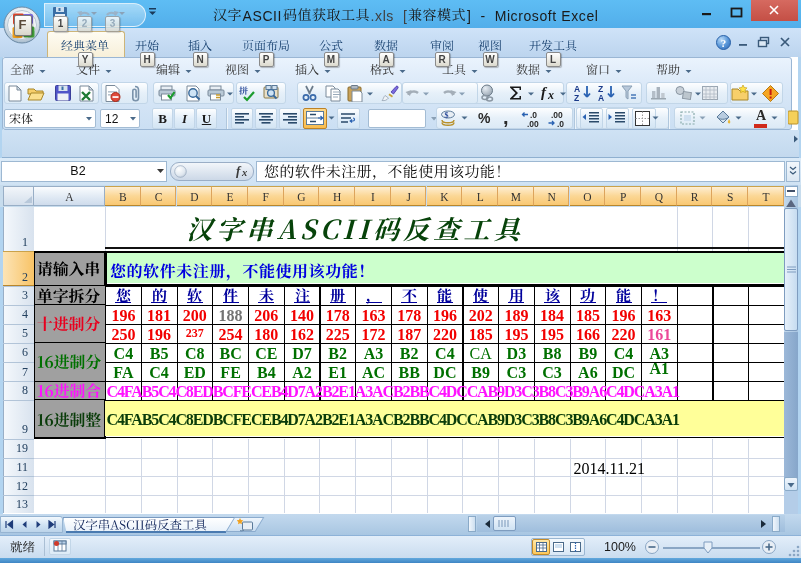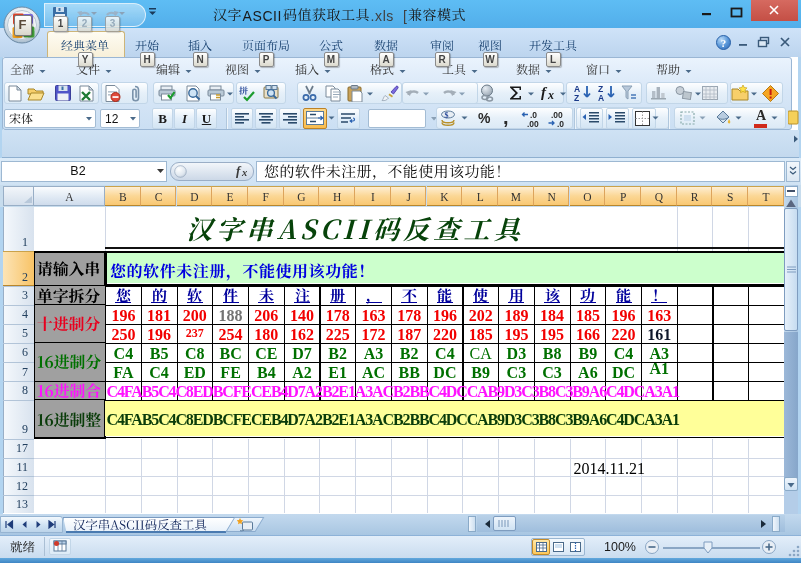--- a/index.html
+++ b/index.html
@@ -13,20 +13,21 @@
       <path d="M1.5 -2.9C1.3 -2.9 0.9 -2.9 0.9 -2.9V-2.5C1.2 -2.5 1.4 -2.5 1.6 -2.4C1.9 -2.1 1.9 -1.1 1.8 0.4C1.8 0.8 2 1.1 2.2 1.1C2.7 1.1 3 0.7 3 0.1C3.1 -1 2.6 -1.7 2.6 -2.3C2.6 -2.6 2.7 -3.1 2.9 -3.5C3.1 -4.2 4.3 -7.4 4.9 -9.2L4.7 -9.3C2.1 -3.6 2.1 -3.6 1.8 -3.1C1.7 -2.9 1.7 -2.9 1.5 -2.9ZM0.7 -8.4 0.6 -8.3C1.2 -7.9 2 -7.2 2.2 -6.6C3.2 -6 3.8 -8.1 0.7 -8.4ZM1.8 -11.6 1.7 -11.4C2.3 -11 3.1 -10.2 3.4 -9.5C4.4 -9 4.9 -11.1 1.8 -11.6ZM8.5 -2.9C7.3 -1.4 5.7 -0.1 3.8 0.9L3.9 1.1C6 0.3 7.7 -0.9 8.9 -2.2C9.9 -0.9 11.1 0.2 12.6 1C12.9 0.6 13.2 0.4 13.7 0.4L13.7 0.3C12.1 -0.5 10.6 -1.5 9.5 -2.9C11 -4.9 11.9 -7.2 12.5 -9.7C12.8 -9.7 13 -9.8 13.1 -9.9L12 -10.9L11.4 -10.3H4.8L4.9 -9.9H6.1C6.5 -7.1 7.3 -4.8 8.5 -2.9ZM9 -3.6C7.7 -5.3 6.8 -7.4 6.4 -9.9H11.5C11 -7.6 10.2 -5.4 9 -3.6Z M20.6 -11.7 20.5 -11.6C21 -11.2 21.5 -10.4 21.6 -9.8C22.5 -9.1 23.4 -11.1 20.6 -11.7ZM16.9 -10.3 16.6 -10.2C16.7 -9.3 16.2 -8.5 15.6 -8.2C15.3 -8.1 15.1 -7.8 15.2 -7.4C15.4 -7.1 15.9 -7.1 16.3 -7.3C16.7 -7.6 17.1 -8.2 17.1 -9.1H26.2C26 -8.6 25.7 -7.9 25.5 -7.5L25.7 -7.4C26.2 -7.8 27 -8.5 27.4 -8.9C27.7 -9 27.8 -9 27.9 -9.1L26.8 -10.2L26.2 -9.5H17C17 -9.8 16.9 -10 16.9 -10.3ZM26.6 -4.9 25.9 -4H21.9V-5.2C22.3 -5.3 22.4 -5.4 22.4 -5.6C23.4 -6 24.3 -6.5 25 -7C25.2 -7 25.4 -7 25.5 -7.1L24.4 -8.1L23.8 -7.5H17.5L17.6 -7.1H23.6C23.2 -6.6 22.6 -6.1 22 -5.7L21 -5.8V-4H15.2L15.3 -3.6H21V-0.3C21 -0.1 20.9 -0 20.7 -0C20.3 -0 18.6 -0.1 18.6 -0.1V0.1C19.3 0.2 19.8 0.3 20 0.4C20.2 0.6 20.3 0.8 20.4 1.1C21.8 1 21.9 0.5 21.9 -0.3V-3.6H27.5C27.7 -3.6 27.8 -3.7 27.9 -3.8C27.4 -4.3 26.6 -4.9 26.6 -4.9Z" fill="#1a1a1a"></path>
     </svg>
     <div style="position:absolute;left:242.5px;top:7.699999999999999px;font-size:14px;color:#1a1a1a;white-space:pre;font-family:Liberation Sans;letter-spacing:0.6px;">ASCII</div>
     <svg style="position:absolute;left:283.1px;top:5.5px;overflow:visible" width="86" height="17" viewBox="0 -14.0 86 17">
       <path d="M10.5 -3.6 9.9 -2.8H5.7L5.8 -2.4H11.3C11.5 -2.4 11.6 -2.4 11.6 -2.6C11.2 -3 10.5 -3.6 10.5 -3.6ZM8.7 -9.3 7.4 -9.6C7.3 -8.6 7 -6.5 6.8 -5.3C6.6 -5.2 6.4 -5.1 6.2 -5L7.2 -4.3L7.7 -4.7H12.1C12 -2 11.7 -0.4 11.4 -0.1C11.2 0 11.1 0 10.9 0C10.6 0 9.7 -0 9.2 -0.1L9.2 0.2C9.7 0.2 10.2 0.4 10.3 0.5C10.5 0.6 10.6 0.9 10.6 1.1C11.1 1.1 11.6 1 11.9 0.7C12.5 0.1 12.9 -1.6 13 -4.6C13.3 -4.7 13.4 -4.7 13.5 -4.9L12.5 -5.7L12 -5.2H11.4C11.6 -6.8 11.8 -9.1 11.9 -10.3C12.1 -10.4 12.4 -10.4 12.5 -10.6L11.4 -11.4L10.9 -10.9H6.2L6.3 -10.5H11C10.9 -9 10.7 -6.9 10.5 -5.2H7.6C7.8 -6.3 8.1 -8 8.2 -9C8.5 -9 8.6 -9.1 8.7 -9.3ZM2.8 -1.4V-5.8H4.5V-1.4ZM5.1 -11.1 4.5 -10.3H0.6L0.7 -9.9H2.7C2.3 -7.6 1.6 -5.1 0.4 -3.2L0.6 -3.1C1.1 -3.7 1.5 -4.3 1.9 -5V0.6H2.1C2.5 0.6 2.8 0.4 2.8 0.3V-1H4.5V-0H4.6C4.9 -0 5.3 -0.2 5.4 -0.3V-5.6C5.6 -5.7 5.9 -5.8 6 -5.9L4.9 -6.7L4.4 -6.2H2.9L2.6 -6.3C3.1 -7.4 3.4 -8.7 3.7 -9.9H6C6.1 -9.9 6.3 -10 6.3 -10.2C5.9 -10.6 5.1 -11.1 5.1 -11.1Z M18.1 -7.8 17.6 -8C18.1 -8.9 18.5 -9.9 18.9 -11C19.2 -11 19.4 -11.1 19.5 -11.3L18 -11.7C17.3 -9 16.1 -6.3 14.9 -4.6L15.1 -4.5C15.7 -5.1 16.2 -5.8 16.8 -6.6V1.1H16.9C17.3 1.1 17.7 0.8 17.7 0.7V-7.5C17.9 -7.6 18.1 -7.7 18.1 -7.8ZM26.5 -10.8 25.9 -9.9H23.4L23.5 -11.2C23.8 -11.3 24 -11.4 24 -11.6L22.6 -11.7L22.6 -9.9H18.9L19 -9.5H22.6L22.5 -8H21L20 -8.4V0.1H18.3L18.4 0.5H27.8C28 0.5 28.1 0.5 28.1 0.3C27.7 -0.1 27 -0.7 27 -0.7L26.4 0.1H26.3V-7.4C26.6 -7.5 26.8 -7.6 26.9 -7.7L25.7 -8.6L25.2 -8H23.3L23.4 -9.5H27.4C27.6 -9.5 27.7 -9.6 27.7 -9.7C27.3 -10.2 26.5 -10.8 26.5 -10.8ZM20.9 0.1V-1.7H25.4V0.1ZM20.9 -2.1V-3.7H25.4V-2.1ZM20.9 -4.1V-5.6H25.4V-4.1ZM20.9 -6V-7.6H25.4V-6Z M39.1 -7.9 39 -7.8C39.4 -7.5 40 -6.8 40.2 -6.4C41 -5.8 41.7 -7.4 39.1 -7.9ZM33.6 -10.2H29.8L29.9 -9.7H33.6V-8.3C33.3 -7.9 32.9 -7.4 32.6 -7C32.1 -7.5 31.6 -7.9 30.9 -8.3L30.7 -8.1C31.4 -7.6 31.8 -7.1 32.2 -6.6C31.3 -5.7 30.4 -4.9 29.6 -4.4L29.7 -4.2C30.6 -4.6 31.6 -5.2 32.6 -6C32.7 -5.7 32.8 -5.4 32.9 -5.1C32.1 -3.7 30.8 -2.3 29.6 -1.5L29.7 -1.3C30.9 -1.9 32.2 -2.9 33.1 -3.9C33.1 -3.6 33.1 -3.2 33.1 -2.9C33.1 -1.8 33 -0.6 32.6 -0.2C32.5 -0 32.4 0 32.2 0C31.7 0 30.5 -0.1 30.5 -0.1V0.1C31 0.2 31.4 0.4 31.6 0.5C31.8 0.6 31.9 0.8 31.9 1.1C32.5 1.1 33 0.9 33.3 0.6C33.9 -0.1 34 -1.6 34 -2.9C34 -4.2 33.7 -5.4 33.1 -6.4C33.4 -6.7 33.8 -7.1 34.1 -7.5C34.4 -7.4 34.6 -7.4 34.7 -7.6L33.7 -8.3C34.1 -8.3 34.4 -8.4 34.4 -8.5V-9.7H37.7V-8.3H37.8C38.3 -8.3 38.6 -8.5 38.6 -8.6V-9.7H42.1C42.3 -9.7 42.4 -9.8 42.5 -10C42 -10.4 41.2 -11 41.2 -11L40.6 -10.2H38.6V-11.3C38.9 -11.3 39.1 -11.5 39.1 -11.7L37.7 -11.8V-10.2H34.4V-11.3C34.8 -11.3 34.9 -11.5 35 -11.7L33.6 -11.8ZM41.2 -6.3 40.5 -5.4H38.3C38.4 -6 38.4 -6.7 38.4 -7.4C38.7 -7.5 38.9 -7.6 38.9 -7.8L37.5 -7.9C37.4 -7 37.4 -6.2 37.4 -5.4H34.2L34.3 -5H37.3C37.1 -2.4 36.4 -0.6 33.5 0.8L33.7 1.1C37.2 -0.3 38 -2.2 38.3 -5C38.7 -2 39.7 -0.2 41.7 1C41.9 0.6 42.2 0.3 42.6 0.3L42.6 0.1C40.5 -0.8 39.1 -2.4 38.6 -5H42C42.2 -5 42.4 -5.1 42.4 -5.2C42 -5.7 41.2 -6.3 41.2 -6.3Z M53.1 -2.7C52.3 -1.3 51.3 -0.1 50 0.8L50.1 1C51.5 0.2 52.7 -0.8 53.5 -2C54.3 -0.8 55.2 0.2 56.3 1C56.4 0.6 56.7 0.4 57.1 0.4L57.2 0.2C55.9 -0.5 54.9 -1.5 54 -2.7C55.2 -4.5 55.8 -6.5 56.2 -8.6C56.5 -8.6 56.7 -8.6 56.8 -8.8L55.8 -9.7L55.2 -9.1H50.2L50.4 -8.7H51.3C51.6 -6.4 52.2 -4.4 53.1 -2.7ZM53.5 -3.4C52.6 -4.9 52 -6.7 51.7 -8.7H55.2C54.9 -6.9 54.4 -5.1 53.5 -3.4ZM50.7 -11.4 50 -10.5H44.1L44.2 -10.1H45.5V-2C44.9 -1.9 44.4 -1.8 44 -1.8L44.6 -0.6C44.7 -0.6 44.8 -0.7 44.9 -0.9C46.5 -1.4 47.8 -1.8 49 -2.3V1.1H49.1C49.6 1.1 49.9 0.9 49.9 0.8V-2.6L51.8 -3.3L51.7 -3.5L49.9 -3.1V-10.1H51.5C51.7 -10.1 51.8 -10.2 51.9 -10.4C51.4 -10.8 50.7 -11.4 50.7 -11.4ZM49 -2.8 46.4 -2.2V-4.7H49ZM49 -5.1H46.4V-7.4H49ZM49 -7.9H46.4V-10.1H49Z M58.6 -0.5 58.7 -0.1H71.1C71.3 -0.1 71.4 -0.1 71.5 -0.3C71 -0.8 70.1 -1.4 70.1 -1.4L69.4 -0.5H65.4V-9.2H70.1C70.3 -9.2 70.5 -9.3 70.5 -9.5C70 -9.9 69.2 -10.6 69.2 -10.6L68.4 -9.7H59.5L59.7 -9.2H64.5V-0.5Z M80.8 -1.7 80.7 -1.5C82.6 -0.7 83.9 0.1 84.6 0.9C85.6 1.7 87 -0.5 80.8 -1.7ZM77.5 -2C76.6 -1.1 74.8 0.2 73.1 0.9L73.3 1.1C75.1 0.6 77 -0.4 78.1 -1.2C78.5 -1.1 78.7 -1.1 78.8 -1.3ZM76.8 -8.4H82.2V-6.8H76.8ZM76.8 -8.8V-10.4H82.2V-8.8ZM76 -10.8V-2.7H73.1L73.2 -2.3H85.6C85.8 -2.3 85.9 -2.4 86 -2.5C85.5 -3 84.7 -3.6 84.7 -3.6L84 -2.7H83.2V-10.2C83.4 -10.3 83.7 -10.4 83.8 -10.5L82.7 -11.4L82.1 -10.8H77L76 -11.3ZM76.8 -6.4H82.2V-4.8H76.8ZM76.8 -4.4H82.2V-2.7H76.8Z" fill="#1a1a1a"></path>
     </svg>
     <div style="position:absolute;left:370.5654296875px;top:7.699999999999999px;font-size:14px;color:#404040;white-space:pre;font-family:Liberation Sans;letter-spacing:0.6px;">.xls  [</div>
     <svg style="position:absolute;left:408.4px;top:5.5px;overflow:visible" width="58" height="17" viewBox="0 -14.0 58 17">
       <path d="M3.5 -11.7 3.4 -11.6C4 -11.1 4.7 -10.2 4.9 -9.5C5.8 -8.9 6.4 -10.9 3.5 -11.7ZM10.8 -7.2V-5.7H8.7V-7.2ZM9.2 -11.7C8.9 -11 8.3 -10.1 7.9 -9.4H0.9L1.1 -9H5V-7.6H1.9L2 -7.2H5V-5.7H0.6L0.8 -5.3H5V-3.8H1.9L2 -3.4H4.5C3.6 -1.9 2.1 -0.4 0.4 0.6L0.6 0.8C2.4 0 3.9 -1.1 5 -2.5V1.1H5.2C5.6 1.1 5.9 0.9 5.9 0.8V-3.4H7.8V1.1H7.9C8.4 1.1 8.7 0.9 8.7 0.8V-3.3C9.6 -1.4 11.1 -0 12.7 0.8C12.9 0.3 13.2 0 13.5 -0L13.6 -0.2C11.8 -0.7 10 -1.9 9 -3.4H10.8V-3H10.9C11.2 -3 11.6 -3.2 11.7 -3.2V-5.3H13.1C13.3 -5.3 13.5 -5.4 13.5 -5.5C13.1 -5.9 12.5 -6.5 12.5 -6.5L11.9 -5.7H11.7V-7C11.9 -7.1 12.1 -7.2 12.2 -7.3L11.1 -8.1L10.6 -7.6H8.7V-9H12.8C13 -9 13.1 -9 13.2 -9.2C12.7 -9.6 12 -10.2 12 -10.2L11.4 -9.4H8.3C8.9 -9.9 9.6 -10.5 10.1 -11C10.4 -11 10.6 -11.1 10.6 -11.3ZM10.8 -3.8H8.7V-5.3H10.8ZM5.9 -7.2H7.8V-5.7H5.9ZM5.9 -7.6V-9H7.8V-7.6ZM5.9 -3.8V-5.3H7.8V-3.8Z M20.5 -11.8 20.4 -11.7C20.9 -11.3 21.4 -10.7 21.5 -10.1C22.4 -9.5 23.2 -11.4 20.5 -11.8ZM22.7 -8.7 22.6 -8.6C23.6 -8 25.1 -6.9 25.5 -6C26.7 -5.6 26.9 -7.9 22.7 -8.7ZM20.6 -8.4 19.3 -9C18.7 -7.9 17.4 -6.6 16.1 -5.8L16.3 -5.6C17.8 -6.2 19.3 -7.3 20 -8.2C20.4 -8.2 20.5 -8.2 20.6 -8.4ZM16.8 -10.6 16.6 -10.5C16.6 -9.6 16.1 -8.8 15.6 -8.5C15.3 -8.3 15.1 -8 15.2 -7.7C15.4 -7.4 15.9 -7.4 16.2 -7.7C16.6 -8 17 -8.6 17 -9.5H26.2C26.1 -9 26 -8.4 25.8 -8L26 -7.9C26.4 -8.3 27 -8.9 27.3 -9.3C27.6 -9.4 27.7 -9.4 27.8 -9.5L26.8 -10.5L26.2 -9.9H16.9C16.9 -10.1 16.9 -10.3 16.8 -10.6ZM18.9 0.8V0.2H24.1V1H24.2C24.5 1 25 0.8 25 0.7V-2.9C25.2 -2.9 25.4 -3 25.5 -3.1L24.4 -3.9L24 -3.4H19L18.2 -3.7C19.7 -4.6 21 -5.8 21.8 -6.8C22.7 -5 24.8 -3.4 27.2 -2.4C27.3 -2.8 27.6 -3.1 28 -3.2L28 -3.4C25.6 -4.1 23.2 -5.5 22 -7C22.4 -7 22.5 -7.1 22.6 -7.3L20.9 -7.6C20.2 -5.8 17.4 -3.5 15 -2.4L15.1 -2.2C16.1 -2.5 17.1 -3 18 -3.6V1.1H18.1C18.5 1.1 18.9 0.9 18.9 0.8ZM24.1 -3V-0.3H18.9V-3Z M31.7 -11.7V-8.5H29.5L29.7 -8.1H31.5C31.2 -6 30.5 -3.9 29.4 -2.2L29.6 -2C30.5 -3 31.2 -4.1 31.7 -5.4V1.1H31.9C32.2 1.1 32.6 0.9 32.6 0.7V-6.3C33 -5.7 33.5 -4.9 33.6 -4.3C34.4 -3.7 35.2 -5.3 32.6 -6.6V-8.1H34.4C34.6 -8.1 34.7 -8.2 34.7 -8.3C34.3 -8.8 33.6 -9.3 33.6 -9.3L33 -8.5H32.6V-11.2C32.9 -11.2 33 -11.4 33.1 -11.6ZM34.9 -8.2V-3.5H35C35.4 -3.5 35.8 -3.8 35.8 -3.8V-4.3H37.5C37.4 -3.8 37.4 -3.2 37.3 -2.7H33.6L33.7 -2.3H37.2C36.8 -1.1 35.8 -0 33 0.9L33.2 1.1C36.6 0.3 37.8 -0.8 38.2 -2.3H38.3C38.7 -1.1 39.5 0.4 41.9 1.1C41.9 0.5 42.2 0.3 42.7 0.2L42.8 0.1C40.2 -0.5 39.1 -1.3 38.6 -2.3H42.1C42.3 -2.3 42.4 -2.4 42.4 -2.5C42 -3 41.3 -3.6 41.3 -3.6L40.6 -2.7H38.3C38.4 -3.2 38.4 -3.8 38.5 -4.3H40.3V-3.8H40.5C40.7 -3.8 41.2 -4 41.2 -4.1V-7.7C41.5 -7.7 41.7 -7.8 41.8 -7.9L40.7 -8.8L40.2 -8.2H35.9L34.9 -8.7ZM39 -11.7V-10.2H37.1V-11.1C37.4 -11.2 37.6 -11.3 37.6 -11.5L36.2 -11.7V-10.2H34L34.1 -9.8H36.2V-8.6H36.4C36.7 -8.6 37.1 -8.8 37.1 -8.9V-9.8H39V-8.6H39.2C39.5 -8.6 39.9 -8.8 39.9 -8.9V-9.8H42C42.2 -9.8 42.4 -9.8 42.4 -10C42 -10.4 41.3 -10.9 41.3 -10.9L40.7 -10.2H39.9V-11.1C40.3 -11.2 40.4 -11.3 40.4 -11.5ZM35.8 -6H40.3V-4.7H35.8ZM35.8 -6.5V-7.8H40.3V-6.5Z M53.2 -11.3 53.1 -11.2C53.7 -10.8 54.5 -10.1 54.9 -9.6C55.8 -9.2 56.2 -11 53.2 -11.3ZM51.2 -11.7C51.2 -10.7 51.2 -9.6 51.3 -8.7H44.2L44.3 -8.3H51.3C51.7 -4.5 52.7 -1.4 55 0.3C55.6 0.9 56.4 1.3 56.8 0.8C56.9 0.7 56.9 0.4 56.5 -0.1L56.7 -2.2L56.5 -2.3C56.4 -1.7 56.1 -1 55.9 -0.7C55.8 -0.4 55.7 -0.4 55.5 -0.6C53.4 -2.1 52.6 -5.1 52.3 -8.3H56.5C56.7 -8.3 56.9 -8.3 56.9 -8.5C56.4 -8.9 55.6 -9.5 55.6 -9.5L54.9 -8.7H52.3C52.2 -9.5 52.2 -10.3 52.2 -11.1C52.5 -11.2 52.7 -11.4 52.7 -11.5ZM44.4 -0.3 45 0.8C45.1 0.7 45.3 0.6 45.3 0.5C48 -0.5 50.1 -1.2 51.5 -1.8L51.5 -2.1L48.3 -1.2V-5.4H50.8C51 -5.4 51.1 -5.4 51.2 -5.6C50.7 -6 50 -6.6 50 -6.6L49.3 -5.8H44.8L44.9 -5.4H47.4V-1C46.1 -0.7 45 -0.4 44.4 -0.3Z" fill="#1a1a1a"></path>
     </svg>
+    <div style="position:absolute;left:466.934375px;top:7.699999999999999px;font-size:14px;color:#1a1a1a;white-space:pre;font-family:Liberation Sans;letter-spacing:0.6px;">]  -  Microsoft Excel</div>
     <svg style="position:absolute;left:700px;top:5px;" width="16" height="16" viewBox="0 0 16 16">
       <rect x="2" y="8" width="9" height="2.2" fill="#1a1a1a"></rect>
     </svg>
     <svg style="position:absolute;left:729px;top:5px;" width="16" height="16" viewBox="0 0 16 16">
       <rect x="2.5" y="3.5" width="10" height="8" fill="none" stroke="#1a1a1a" stroke-width="1.8"></rect>
     </svg>
     <div style="position:absolute;left:751px;top:0px;width:47px;height:21px;background:linear-gradient(#d66a60,#c44f45);"></div>
     <svg style="position:absolute;left:767px;top:3px;" width="14" height="14" viewBox="0 0 14 14">
       <path d="M3 3L11 11M11 3L3 11" stroke="#fff" stroke-width="1.6"></path>
     </svg>
@@ -592,21 +593,21 @@
     <div style="position:absolute;left:28px;top:326.2px;font-size:12px;color:#23405f;white-space:pre;transform:translateX(-100%);font-family:Liberation Serif;">5</div>
     <div style="position:absolute;left:3px;top:342.7px;width:31px;height:1px;background:#b2c4d8;"></div>
     <div style="position:absolute;left:28px;top:345.4px;font-size:12px;color:#23405f;white-space:pre;transform:translateX(-100%);font-family:Liberation Serif;">6</div>
     <div style="position:absolute;left:3px;top:361.9px;width:31px;height:1px;background:#b2c4d8;"></div>
     <div style="position:absolute;left:28px;top:364.5px;font-size:12px;color:#23405f;white-space:pre;transform:translateX(-100%);font-family:Liberation Serif;">7</div>
     <div style="position:absolute;left:3px;top:381.0px;width:31px;height:1px;background:#b2c4d8;"></div>
     <div style="position:absolute;left:28px;top:383.0px;font-size:12px;color:#23405f;white-space:pre;transform:translateX(-100%);font-family:Liberation Serif;">8</div>
     <div style="position:absolute;left:3px;top:399.5px;width:31px;height:1px;background:#b2c4d8;"></div>
     <div style="position:absolute;left:28px;top:422.3px;font-size:12px;color:#23405f;white-space:pre;transform:translateX(-100%);font-family:Liberation Serif;">9</div>
     <div style="position:absolute;left:3px;top:438.8px;width:31px;height:1px;background:#b2c4d8;"></div>
-    <div style="position:absolute;left:28px;top:441.0px;font-size:12px;color:#23405f;white-space:pre;transform:translateX(-100%);font-family:Liberation Serif;">17</div>
+    <div style="position:absolute;left:28px;top:441.0px;font-size:12px;color:#23405f;white-space:pre;transform:translateX(-100%);font-family:Liberation Serif;">19</div>
     <div style="position:absolute;left:3px;top:457.5px;width:31px;height:1px;background:#b2c4d8;"></div>
     <div style="position:absolute;left:28px;top:459.9px;font-size:12px;color:#23405f;white-space:pre;transform:translateX(-100%);font-family:Liberation Serif;">11</div>
     <div style="position:absolute;left:3px;top:476.4px;width:31px;height:1px;background:#b2c4d8;"></div>
     <div style="position:absolute;left:28px;top:478.7px;font-size:12px;color:#23405f;white-space:pre;transform:translateX(-100%);font-family:Liberation Serif;">12</div>
     <div style="position:absolute;left:3px;top:495.2px;width:31px;height:1px;background:#b2c4d8;"></div>
     <div style="position:absolute;left:28px;top:497.0px;font-size:12px;color:#23405f;white-space:pre;transform:translateX(-100%);font-family:Liberation Serif;">13</div>
     <div style="position:absolute;left:33.5px;top:206.7px;width:1px;height:306.8px;background:#98aec6;"></div>
     <div style="position:absolute;left:34px;top:206.7px;width:750px;height:306.8px;background:#fff;"></div>
     <div style="position:absolute;left:140.7px;top:438.8px;width:1px;height:74.7px;background:#d0d7e5;"></div>
     <div style="position:absolute;left:176.5px;top:438.8px;width:1px;height:74.7px;background:#d0d7e5;"></div>
@@ -793,21 +794,21 @@
     <div style="position:absolute;left:302.0px;top:325.5px;font-size:16px;color:#f20000;white-space:pre;transform:translateX(-50%);font-family:Liberation Serif;font-weight:bold;">162</div>
     <div style="position:absolute;left:337.7px;top:325.5px;font-size:16px;color:#f20000;white-space:pre;transform:translateX(-50%);font-family:Liberation Serif;font-weight:bold;">225</div>
     <div style="position:absolute;left:373.5px;top:325.5px;font-size:16px;color:#f20000;white-space:pre;transform:translateX(-50%);font-family:Liberation Serif;font-weight:bold;">172</div>
     <div style="position:absolute;left:409.2px;top:325.5px;font-size:16px;color:#f20000;white-space:pre;transform:translateX(-50%);font-family:Liberation Serif;font-weight:bold;">187</div>
     <div style="position:absolute;left:444.9px;top:325.5px;font-size:16px;color:#f20000;white-space:pre;transform:translateX(-50%);font-family:Liberation Serif;font-weight:bold;">220</div>
     <div style="position:absolute;left:480.7px;top:325.5px;font-size:16px;color:#f20000;white-space:pre;transform:translateX(-50%);font-family:Liberation Serif;font-weight:bold;">185</div>
     <div style="position:absolute;left:516.4px;top:325.5px;font-size:16px;color:#f20000;white-space:pre;transform:translateX(-50%);font-family:Liberation Serif;font-weight:bold;">195</div>
     <div style="position:absolute;left:552.1px;top:325.5px;font-size:16px;color:#f20000;white-space:pre;transform:translateX(-50%);font-family:Liberation Serif;font-weight:bold;">195</div>
     <div style="position:absolute;left:587.9px;top:325.5px;font-size:16px;color:#f20000;white-space:pre;transform:translateX(-50%);font-family:Liberation Serif;font-weight:bold;">166</div>
     <div style="position:absolute;left:623.6px;top:325.5px;font-size:16px;color:#f20000;white-space:pre;transform:translateX(-50%);font-family:Liberation Serif;font-weight:bold;">220</div>
-    <div style="position:absolute;left:659.3px;top:325.5px;font-size:16px;color:#0f172a;white-space:pre;transform:translateX(-50%);font-family:Liberation Serif;font-weight:bold;">161</div>
+    <div style="position:absolute;left:659.3px;top:325.5px;font-size:16px;color:#ec4899;white-space:pre;transform:translateX(-50%);font-family:Liberation Serif;font-weight:bold;">161</div>
     <div style="position:absolute;left:123.4px;top:344.8px;font-size:16px;color:#007000;white-space:pre;transform:translateX(-50%);font-family:Liberation Serif;font-weight:bold;">C4</div>
     <div style="position:absolute;left:159.1px;top:344.8px;font-size:16px;color:#007000;white-space:pre;transform:translateX(-50%);font-family:Liberation Serif;font-weight:bold;">B5</div>
     <div style="position:absolute;left:194.8px;top:344.8px;font-size:16px;color:#007000;white-space:pre;transform:translateX(-50%);font-family:Liberation Serif;font-weight:bold;">C8</div>
     <div style="position:absolute;left:230.6px;top:344.8px;font-size:16px;color:#007000;white-space:pre;transform:translateX(-50%);font-family:Liberation Serif;font-weight:bold;">BC</div>
     <div style="position:absolute;left:266.3px;top:344.8px;font-size:16px;color:#007000;white-space:pre;transform:translateX(-50%);font-family:Liberation Serif;font-weight:bold;">CE</div>
     <div style="position:absolute;left:302.0px;top:344.8px;font-size:16px;color:#007000;white-space:pre;transform:translateX(-50%);font-family:Liberation Serif;font-weight:bold;">D7</div>
     <div style="position:absolute;left:337.7px;top:344.8px;font-size:16px;color:#007000;white-space:pre;transform:translateX(-50%);font-family:Liberation Serif;font-weight:bold;">B2</div>
     <div style="position:absolute;left:373.5px;top:344.8px;font-size:16px;color:#007000;white-space:pre;transform:translateX(-50%);font-family:Liberation Serif;font-weight:bold;">A3</div>
     <div style="position:absolute;left:409.2px;top:344.8px;font-size:16px;color:#007000;white-space:pre;transform:translateX(-50%);font-family:Liberation Serif;font-weight:bold;">B2</div>
     <div style="position:absolute;left:444.9px;top:344.8px;font-size:16px;color:#007000;white-space:pre;transform:translateX(-50%);font-family:Liberation Serif;font-weight:bold;">C4</div>

